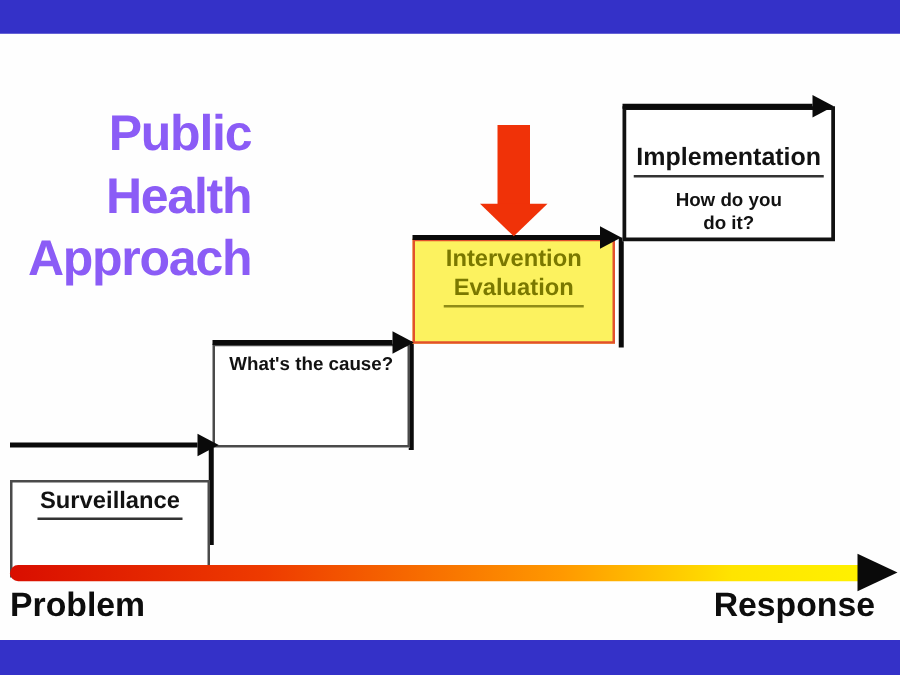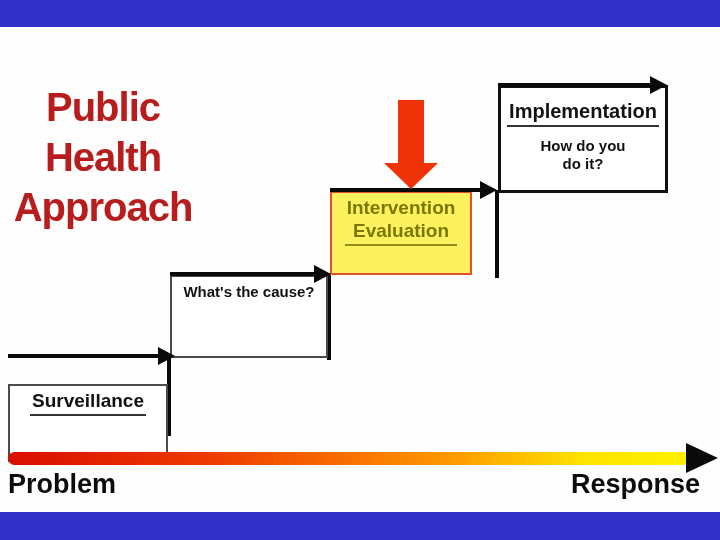--- a/index.html
+++ b/index.html
@@ -8,48 +8,48 @@
     background:#fefefe;
     font-family:"Liberation Sans","DejaVu Sans",sans-serif;
     font-weight:bold;color:#121212;
   }
   .bar{position:absolute;left:0;width:720px;background:var(--blue-bar,#3431c8);}
   .bar.top{top:0;height:27px;}
   .bar.bottom{top:512px;height:28px;}
 
   .main-title{
     position:absolute;left:5px;top:82px;width:196px;
-    font-size:40px;line-height:50px;text-align:center;
-    white-space:pre-line;color:#b91c1c;letter-spacing:-1px;
+    font-size:40px;line-height:50px;text-align:right;
+    white-space:pre-line;color:#8b5cf6;letter-spacing:-1px;
   }
 
   .step-box{
     position:absolute;box-sizing:border-box;background:#fff;
     border:2px solid #4a4a4a;text-align:center;
   }
   .step-box .title{
     display:inline-block;white-space:pre-line;
     font-size:19px;line-height:23px;
     border-bottom:2px solid #333;padding:0 2px 2px 2px;margin-top:3px;
   }
   .step-box .question{
     display:block;white-space:pre-line;
     font-size:15px;line-height:18px;margin-top:6px;
   }
   .box-surveillance{left:8px;top:357px;width:160px;height:78px;margin-top:27px;}
   .box-risk{left:170px;top:275px;width:158px;height:83px;}
   .box-intervention{
-    left:330px;top:191px;width:142px;height:84px;
+    left:330px;top:191px;width:162px;height:84px;
     background:var(--highlight-fill,#fcf25f);
     border:2px solid var(--highlight-border,#e2502c);
     color:var(--highlight-text,#7a7800);
   }
   .box-intervention .title{border-bottom-color:#8f8c17;}
   .box-implementation{left:498px;top:85px;width:170px;height:108px;border:3px solid #111;}
-  .box-implementation .title{margin-top:12px;font-size:20px;}
+  .box-implementation .title{margin-top:27px;font-size:20px;}
   .box-implementation .question{margin-top:10px;}
 
   .h-arrow{position:absolute;height:4px;background:#0a0a0a;}
   .h-arrow .head{
     position:absolute;right:-17px;top:-7px;width:0;height:0;
     border-top:9px solid transparent;border-bottom:9px solid transparent;
     border-left:17px solid #0a0a0a;
   }
   .arrow-1{left:8px;top:354px;width:150px;}
   .arrow-2{left:170px;top:272px;width:144px;}

